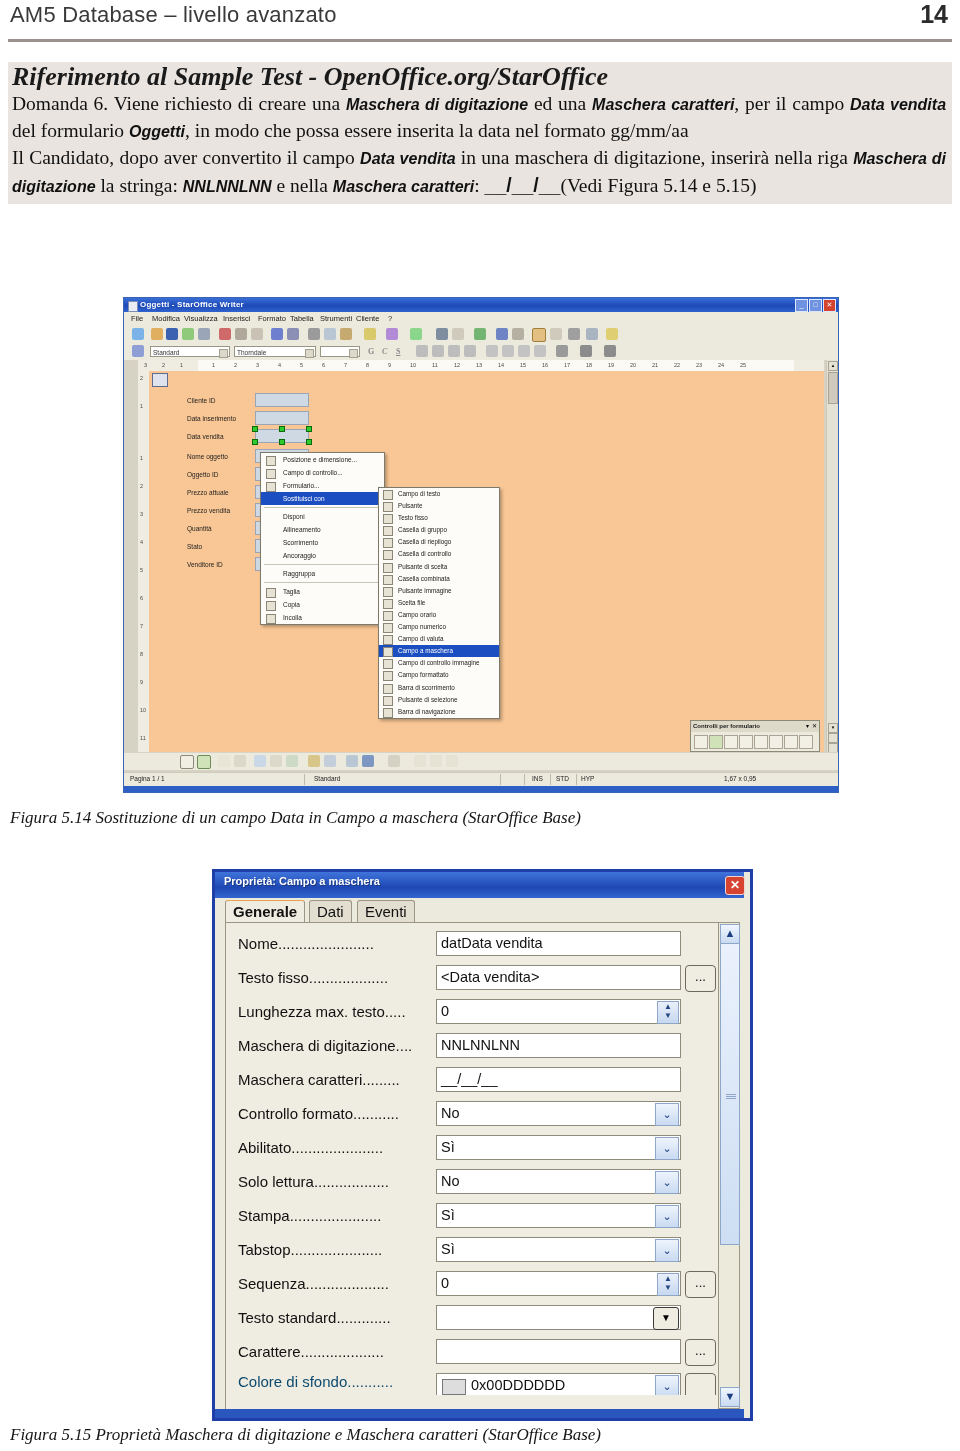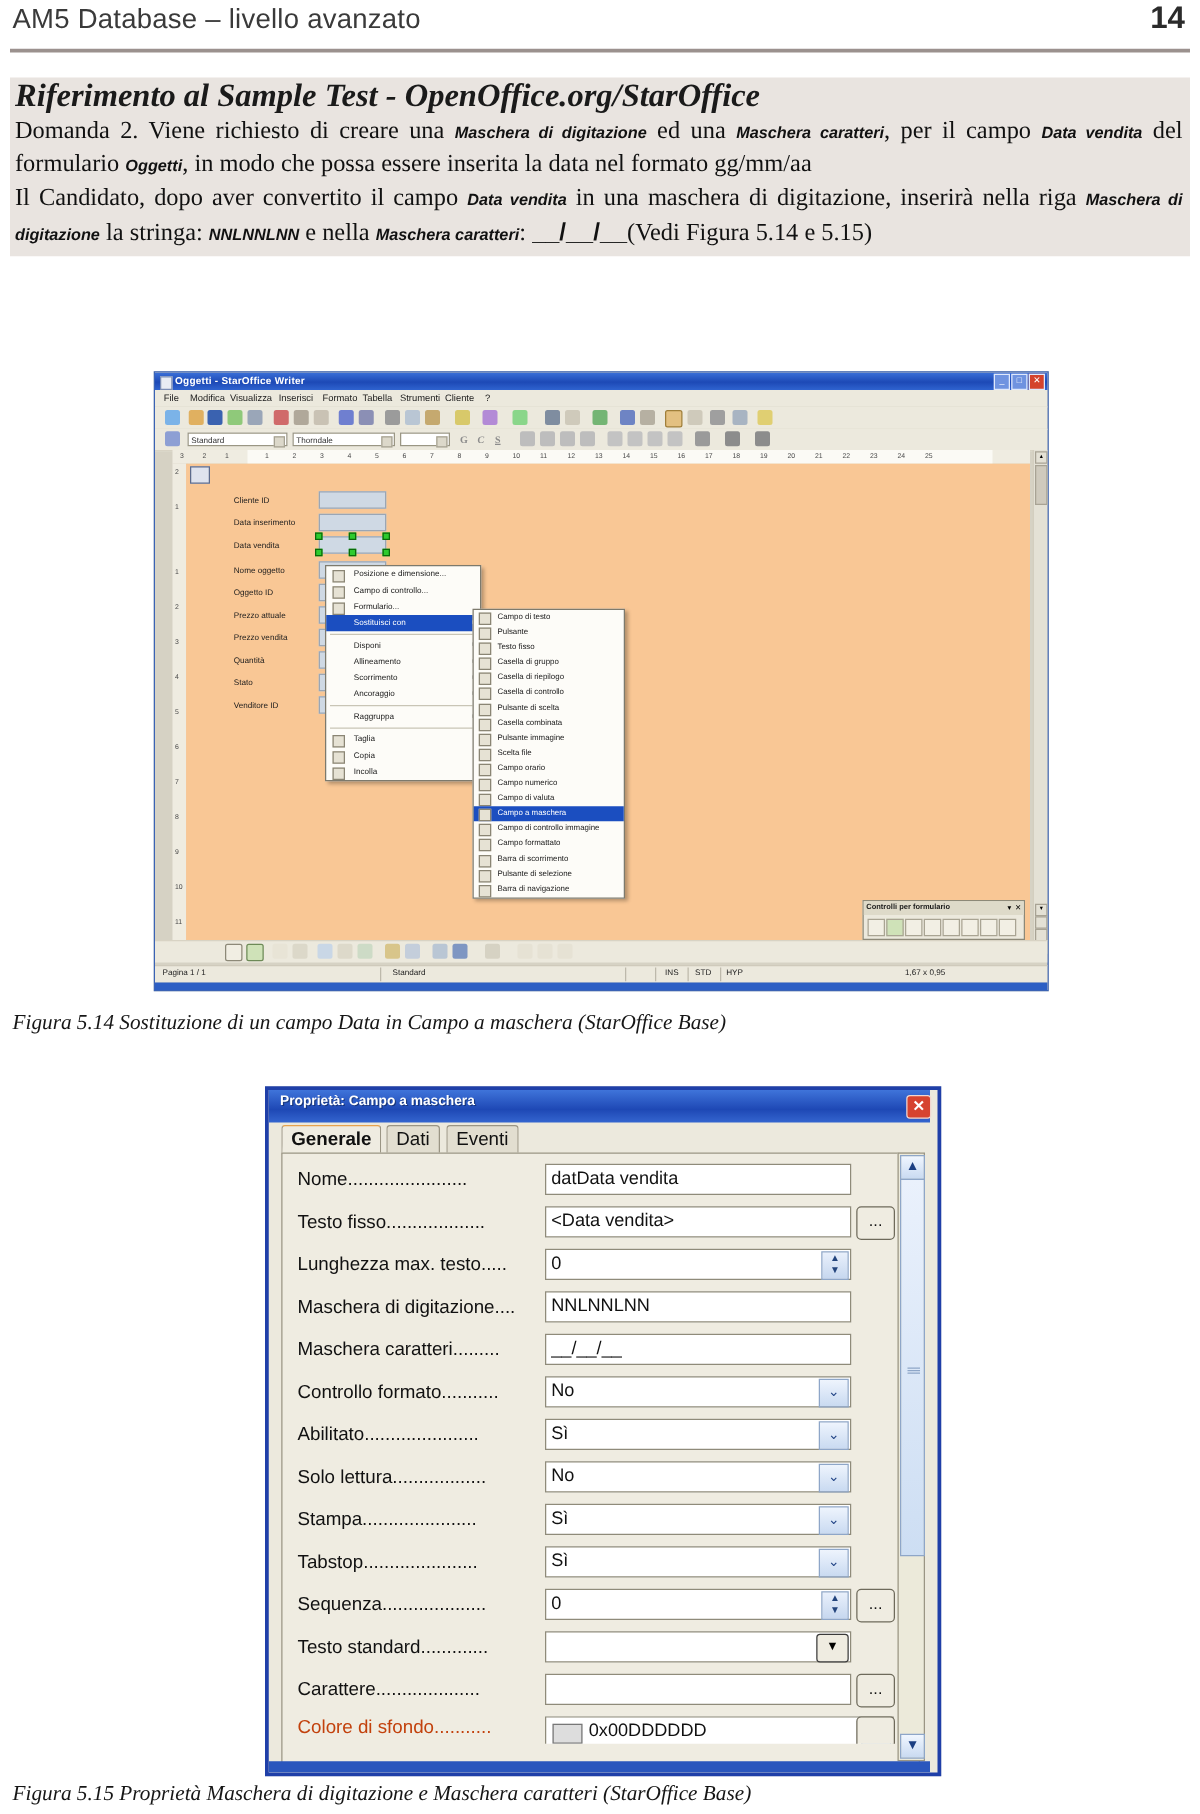--- a/index.html
+++ b/index.html
@@ -42,21 +42,21 @@
     white-space:nowrap;
   }
   .ref{
     font-weight:bold;font-style:italic;font-size:26px;
   }
   .para{
     font-size:19.5px;color:#111;line-height:26px;
     text-align:justify;
     padding:0 6px 0 4px;
   }
-  .bi{font-family:"Liberation Sans", sans-serif;font-weight:bold;font-style:italic;font-size:13px;}
+  .bi{font-family:"Liberation Sans", sans-serif;font-weight:bold;font-style:italic;font-size:16px;}
   .maskchars{font-family:"Liberation Sans", sans-serif;font-weight:bold;}
 
   
   .fig1{
     position:absolute;left:123px;top:297px;width:714px;height:494px;
     border:1px solid #3b63b4;
     background:#d6d2c4;
     overflow:hidden;
     font-family:"Liberation Sans", sans-serif;
   }
@@ -289,21 +289,21 @@
   <div class="pg-header-title">AM5 Database – livello avanzato</div>
   <div class="pg-header-num">14</div>
   <div class="pg-header-rule"></div>
 </div>
 
 <div class="intro">
   <div class="line">
     <span class="ref">Riferimento al Sample Test - OpenOffice.org/StarOffice</span>
   </div>
   <div class="para">
-    <span>Domanda 2.</span>
+    <span>Domanda 6.</span>
     <span>Viene richiesto di creare una</span>
     <span class="bi">Maschera di digitazione</span>
     <span>ed una</span>
     <span class="bi">Maschera caratteri</span><span>, per il campo</span>
     <span class="bi">Data vendita</span>
     <span>del formulario</span>
     <span class="bi">Oggetti</span><span>, in modo che possa essere inserita la data nel formato gg/mm/aa</span>
   </div>
   <div class="para">
     <span>Il Candidato, dopo aver convertito il campo</span>
@@ -692,22 +692,22 @@
       </div>
     </div>
 
     <div class="prow" style="top:414px;width:509px">
       <div class="plabel">Carattere....................</div>
       <div class="pfield" style="left:210px;width:245px"></div>
       <div class="elipsbtn" style="left:459px">...</div>
     </div>
 
     <div class="prow" style="top:450px;width:509px;overflow:hidden;height:22px">
-      <div class="plabel" style="top:0;color:#c2410c">Colore di sfondo...........</div>
-      <div class="pfield" style="left:210px;width:279px;top:0px">
+      <div class="plabel" style="top:0;color:#0c4a6e">Colore di sfondo...........</div>
+      <div class="pfield" style="left:210px;width:245px;top:0px">
         <span class="swatch"></span>
         <span style="position:absolute;left:34px;top:0">0x00DDDDDD</span>
         <span class="dropbtn">⌄</span>
       </div>
       <div class="elipsbtn" style="left:459px;top:0px"></div>
     </div>
 
   </div>
 
   <div class="dlg-scroll">

